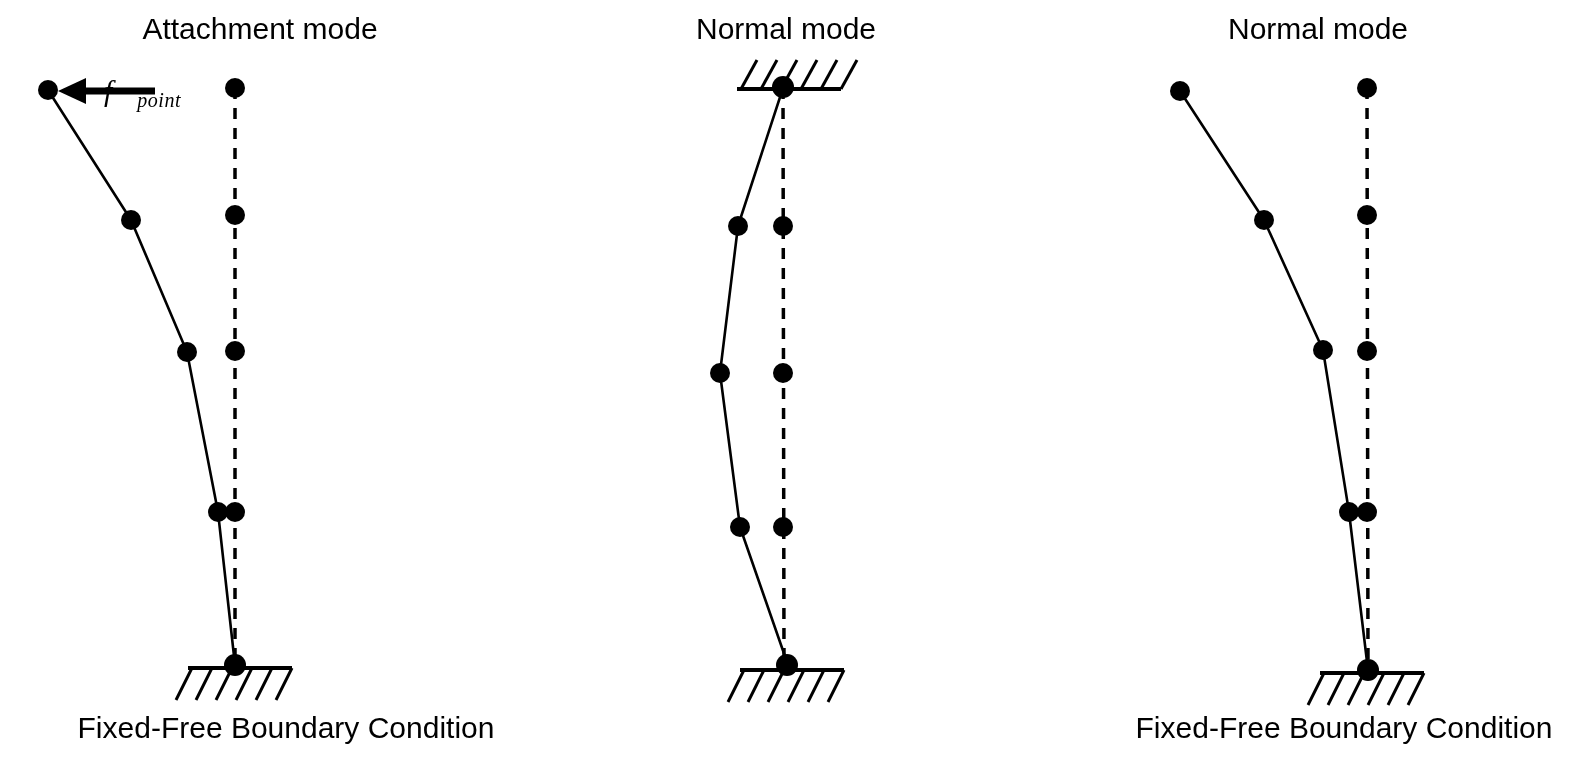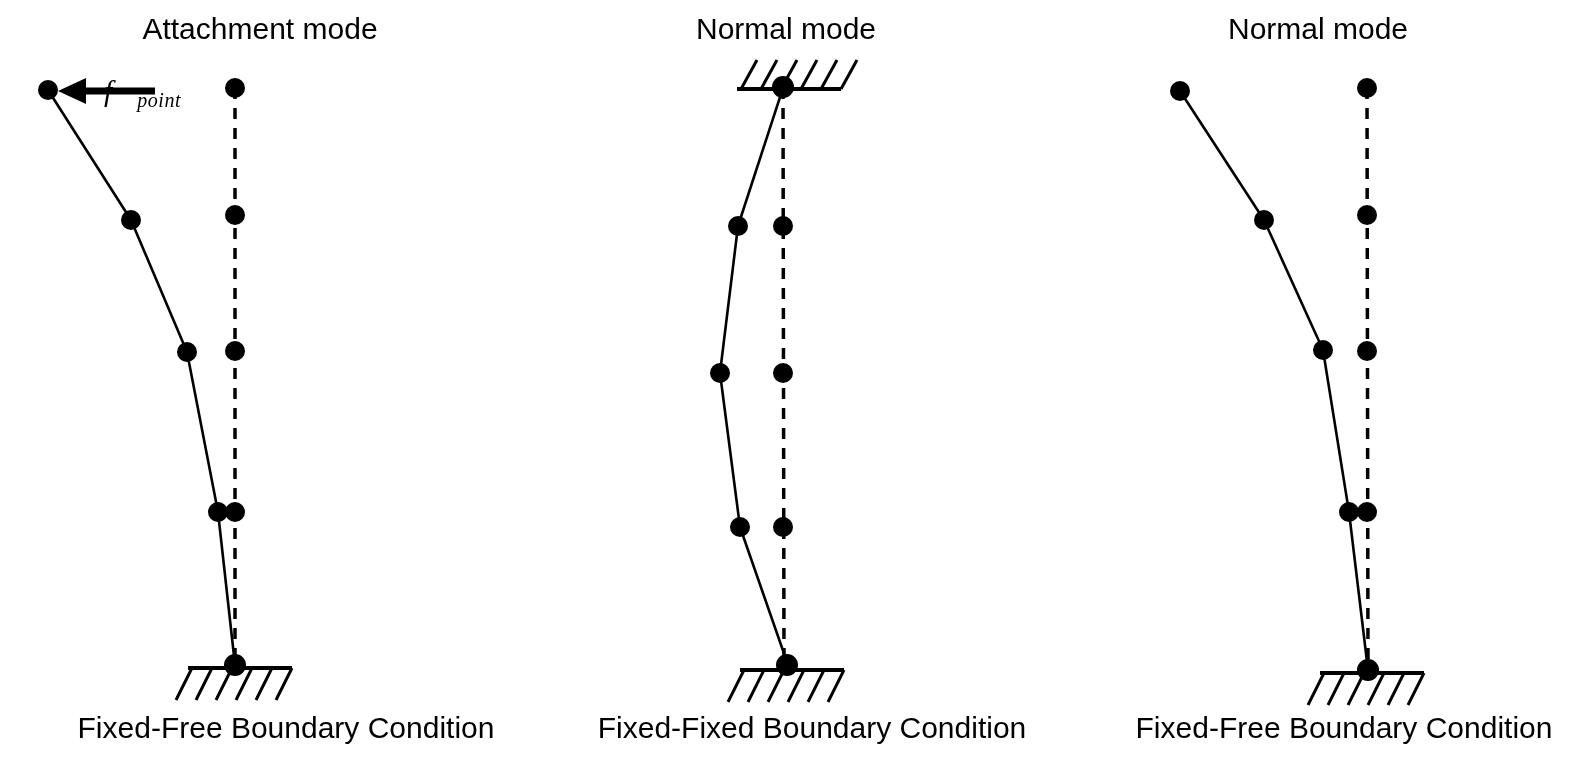--- a/index.html
+++ b/index.html
@@ -157,21 +157,20 @@
         <line x1="740" y1="670" x2="844" y2="670" stroke="#000000" stroke-width="4"></line>
         <line x1="744" y1="670" x2="728" y2="702" stroke="#000000" stroke-width="3"></line>
         <line x1="764" y1="670" x2="748" y2="702" stroke="#000000" stroke-width="3"></line>
         <line x1="784" y1="670" x2="768" y2="702" stroke="#000000" stroke-width="3"></line>
         <line x1="804" y1="670" x2="788" y2="702" stroke="#000000" stroke-width="3"></line>
         <line x1="824" y1="670" x2="808" y2="702" stroke="#000000" stroke-width="3"></line>
         <line x1="844" y1="670" x2="828" y2="702" stroke="#000000" stroke-width="3"></line>
       </g>
     </svg>
 
-    <div class="panel-caption">Fixed-Fixed Boundary Condition</div>
   </div>
 
   <div class="panel" id="panel-3">
 
     <div class="panel-title">Normal mode</div>
 
     <svg class="panel-svg" width="532" height="759" viewBox="1052 0 532 759">
 
       <polyline points="1367,88 1368,670" fill="none" stroke="#000000" stroke-width="3.5" stroke-dasharray="11,9"></polyline>
 

